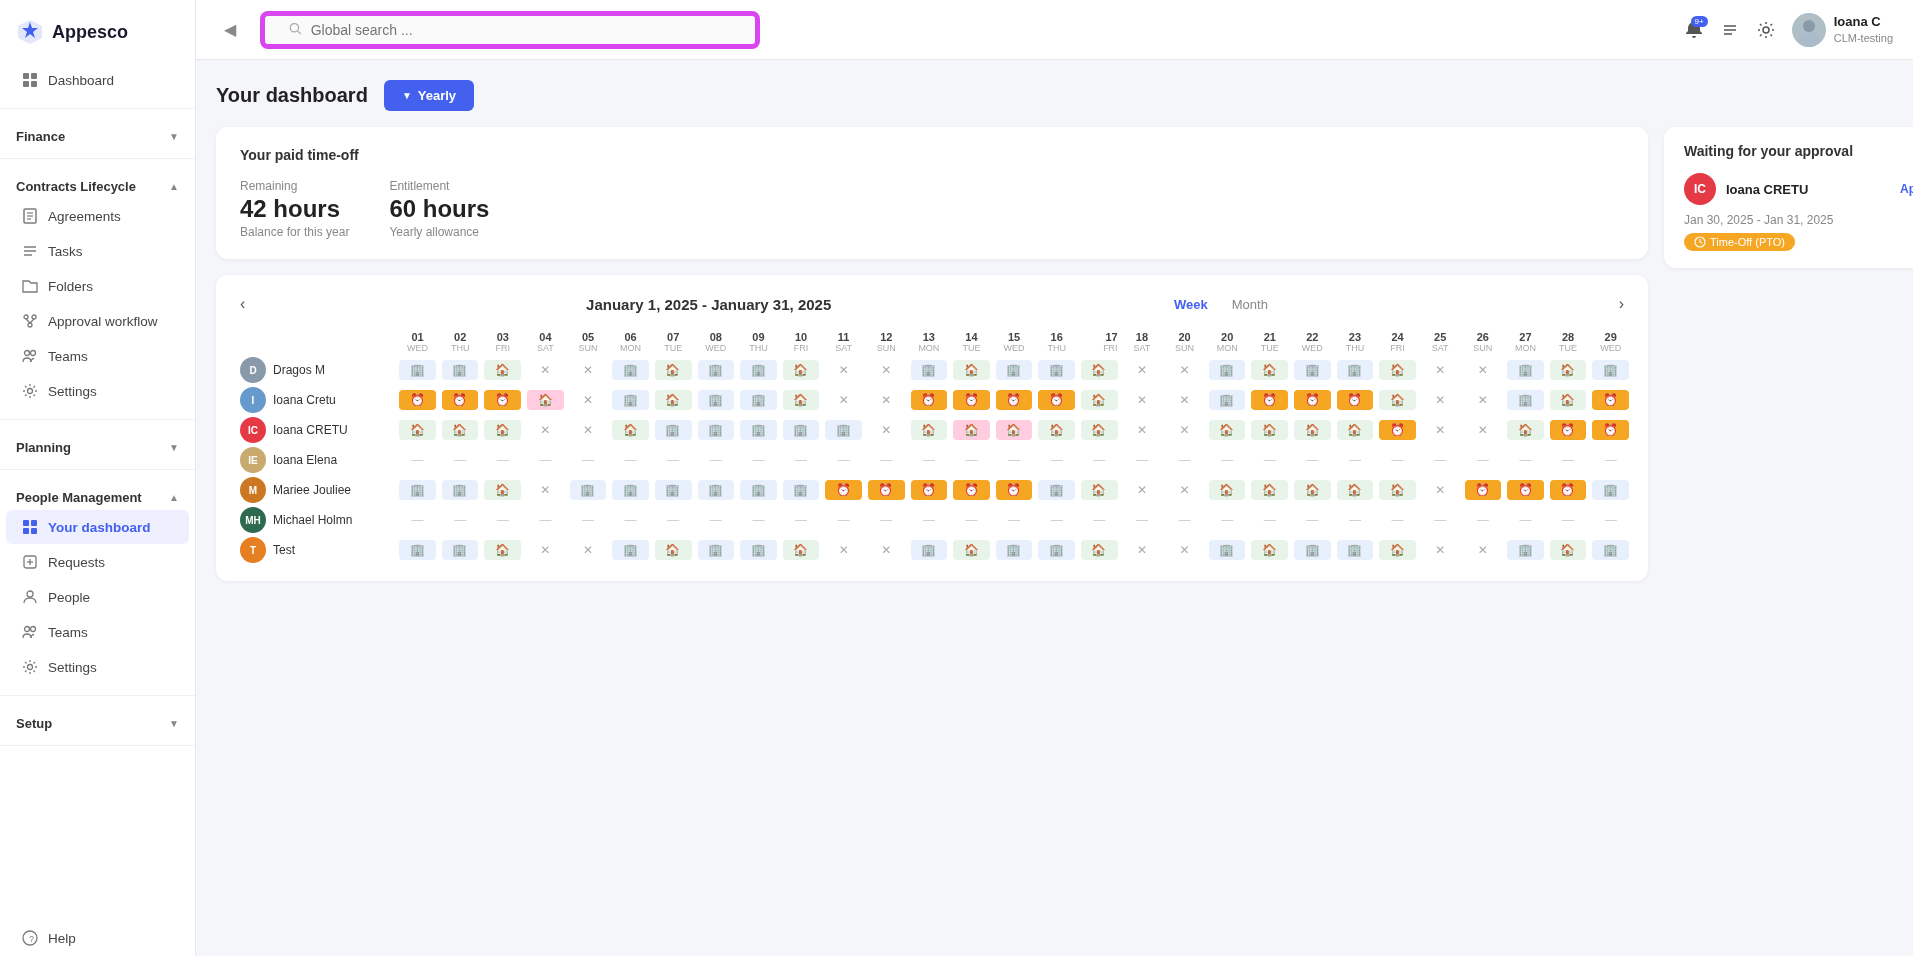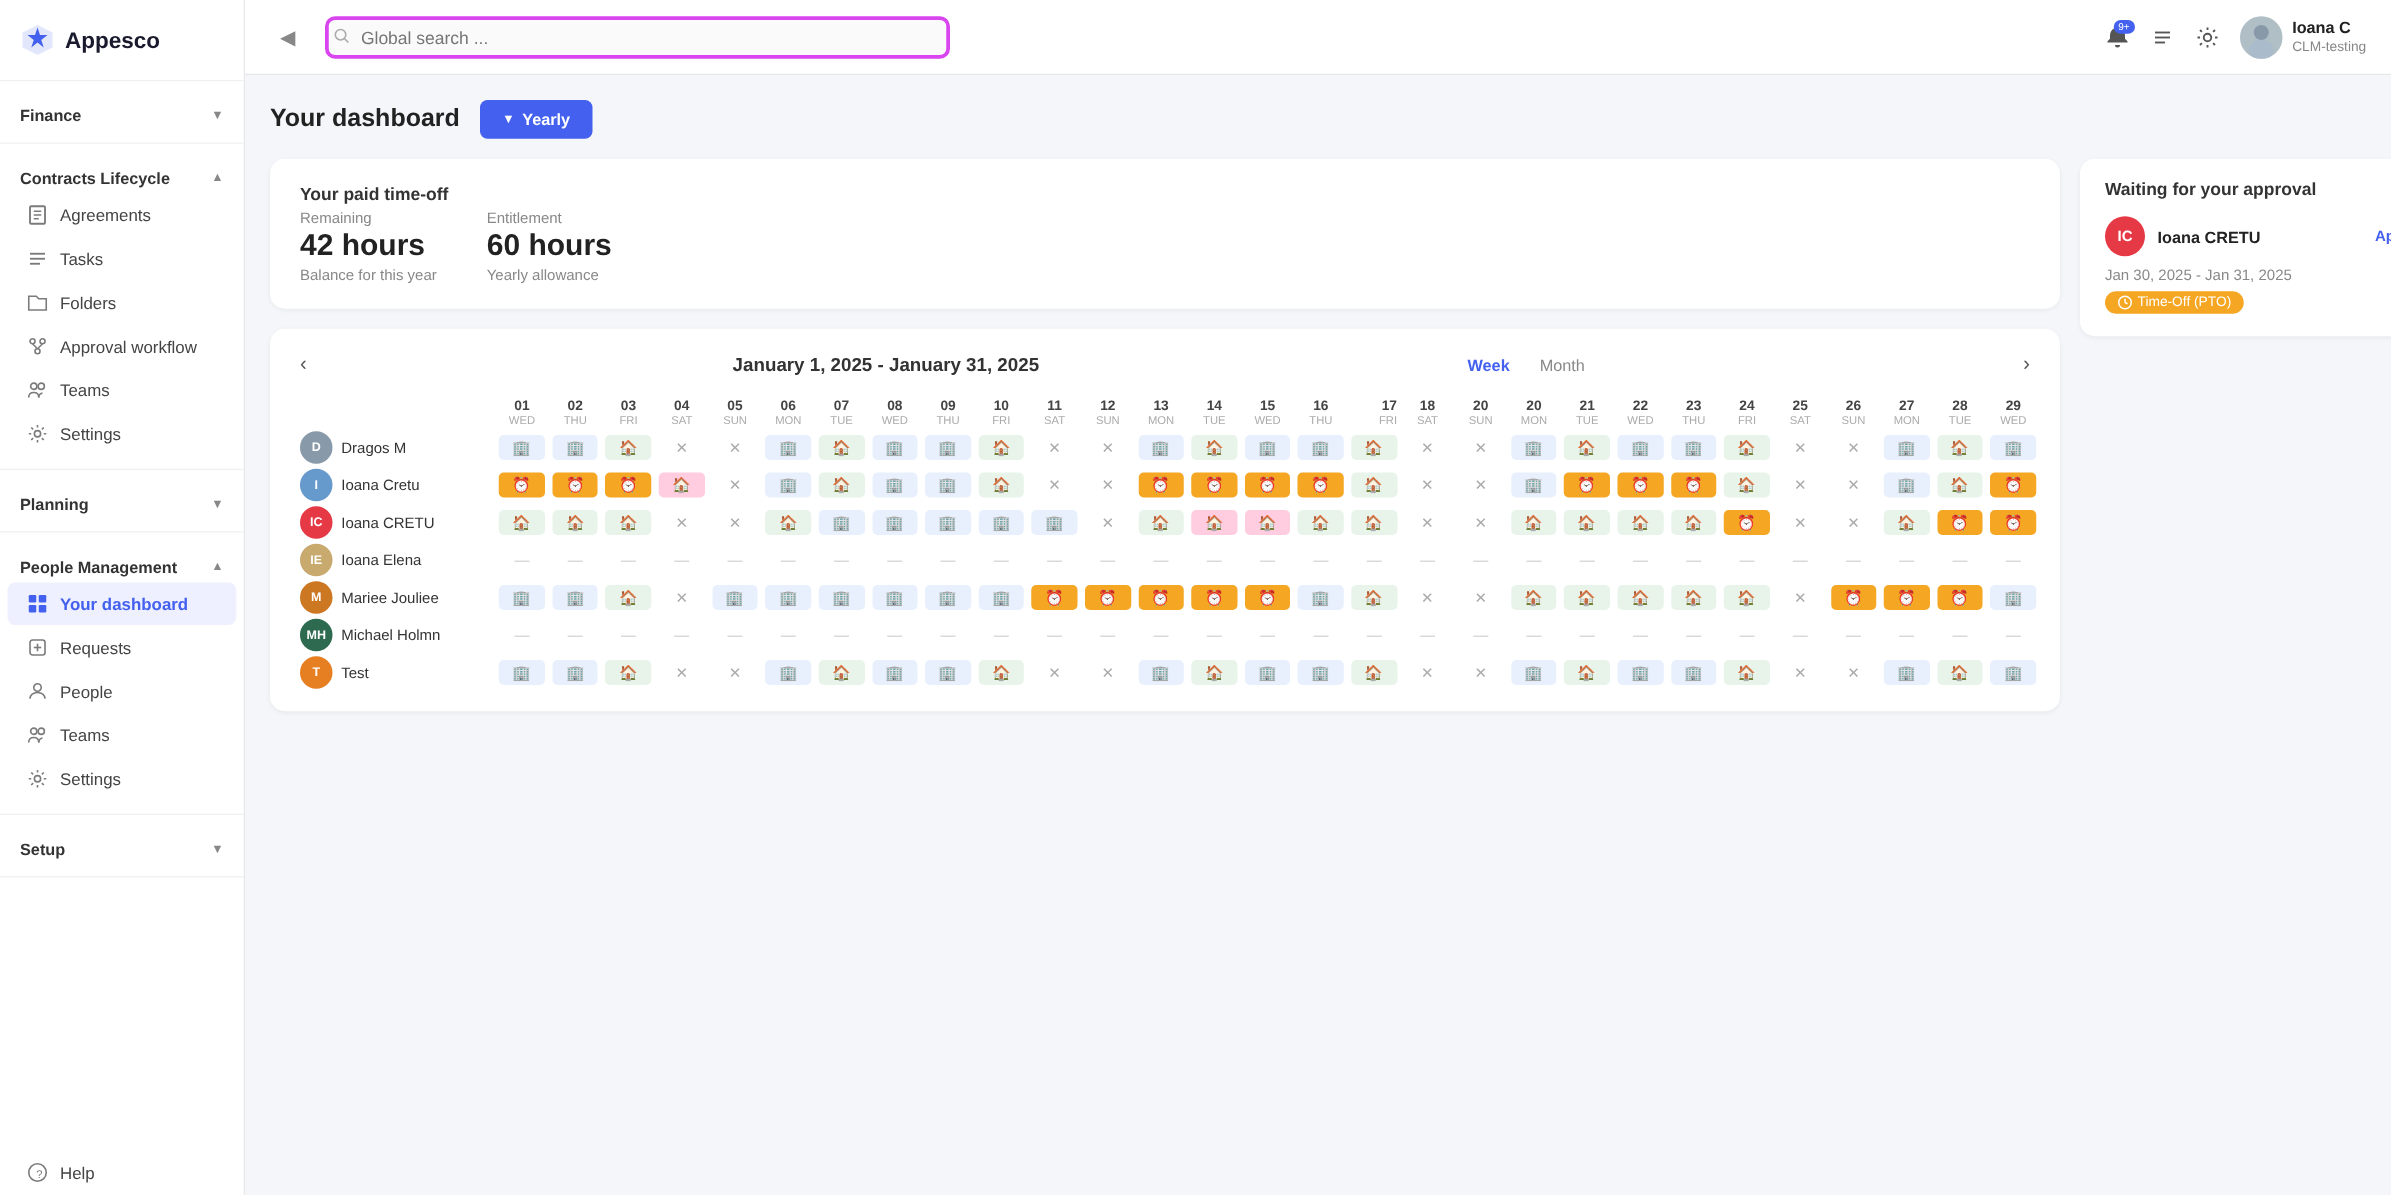--- a/index.html
+++ b/index.html
@@ -76,23 +76,23 @@
       border: none;
       cursor: pointer;
       color: #888;
       font-size: 16px;
       padding: 4px 8px;
     }
     .search-box {
       flex: 1;
       max-width: 500px;
       display: flex;
-      border: 3px solid #d946ef;
+      border: 5px solid #d946ef;
       border-radius: 8px;
-      padding: 6px 4px;
+      padding: 6px 24px;
       gap: 8px;
       background: #fafafa;
     }
     .search-box input {
       border: none;
       background: none;
       outline: none;
       font-size: 14px;
       color: #aaa;
       width: 100%;
@@ -188,21 +188,21 @@
       flex: 1;
     }
 
     
     .time-off-card {
       background: #fff;
       border-radius: 12px;
       padding: 20px 24px;
       box-shadow: 0 1px 4px rgba(0,0,0,0.06);
     }
-    .time-off-title { font-size: 14px; font-weight: 600; color: #333; margin-bottom: 4px; }
+    .time-off-title { font-size: 14px; font-weight: 600; color: #333; margin-bottom: 16px; }
     .time-off-stats { display: flex; gap: 40px; }
     .stat-block {}
     .stat-label { font-size: 12px; color: #888; margin-bottom: 2px; }
     .stat-value { font-size: 24px; font-weight: 700; color: #222; }
     .stat-sub { font-size: 12px; color: #888; margin-top: 2px; }
 
     
     .approval-card {
       background: #fff;
       border-radius: 12px;
@@ -367,20 +367,31 @@
 
 <div id="sidebar">
   <div class="sidebar-logo">
     <svg class="logo-icon" viewBox="0 0 28 28" fill="none">
       <polygon points="14,2 26,8 26,20 14,26 2,20 2,8" fill="#4361ee" opacity="0.15"></polygon>
       <polygon points="14,4 12,10 6,10 11,14 9,20 14,16 19,20 17,14 22,10 16,10" fill="#4361ee"></polygon>
     </svg>
     <span class="logo-text">Appesco</span>
   </div>
 
+  <div class="sidebar-section">
+    <div class="sidebar-item">
+      <svg class="item-icon" viewBox="0 0 16 16" fill="currentColor">
+          <rect x="1" y="1" width="6" height="6" rx="1"></rect>
+          <rect x="9" y="1" width="6" height="6" rx="1"></rect>
+          <rect x="1" y="9" width="6" height="6" rx="1"></rect>
+          <rect x="9" y="9" width="6" height="6" rx="1"></rect>
+        </svg>
+      <span>Dashboard</span>
+    </div>
+  </div>
 
   <div class="sidebar-divider"></div>
 
   <div class="sidebar-section">
     <div class="sidebar-section-header">
       <span>Finance</span>
       <span class="chevron">▼</span>
     </div>
   </div>
 

